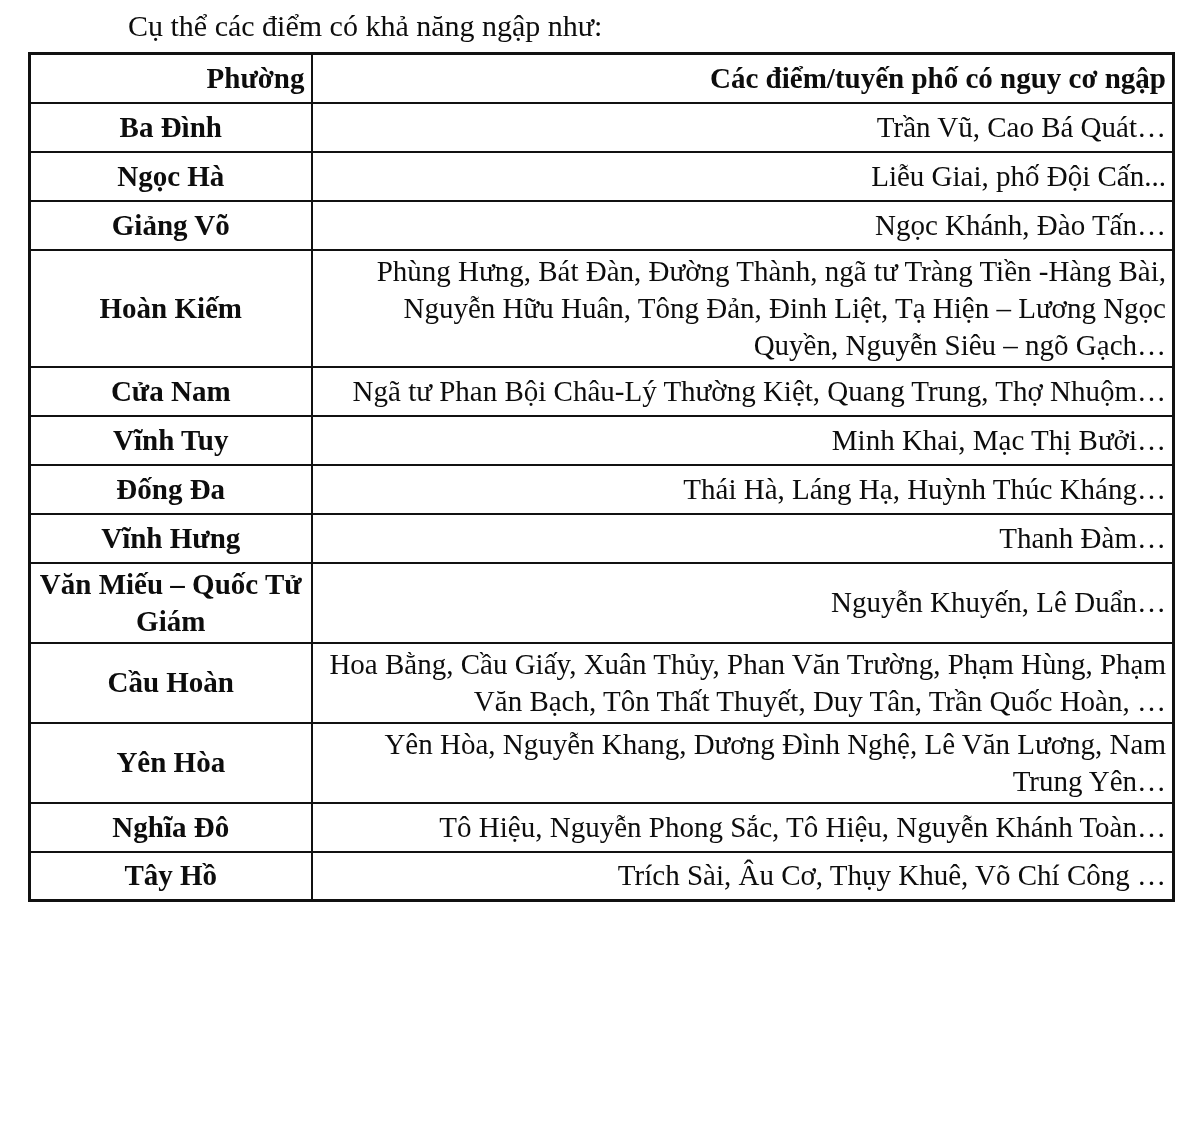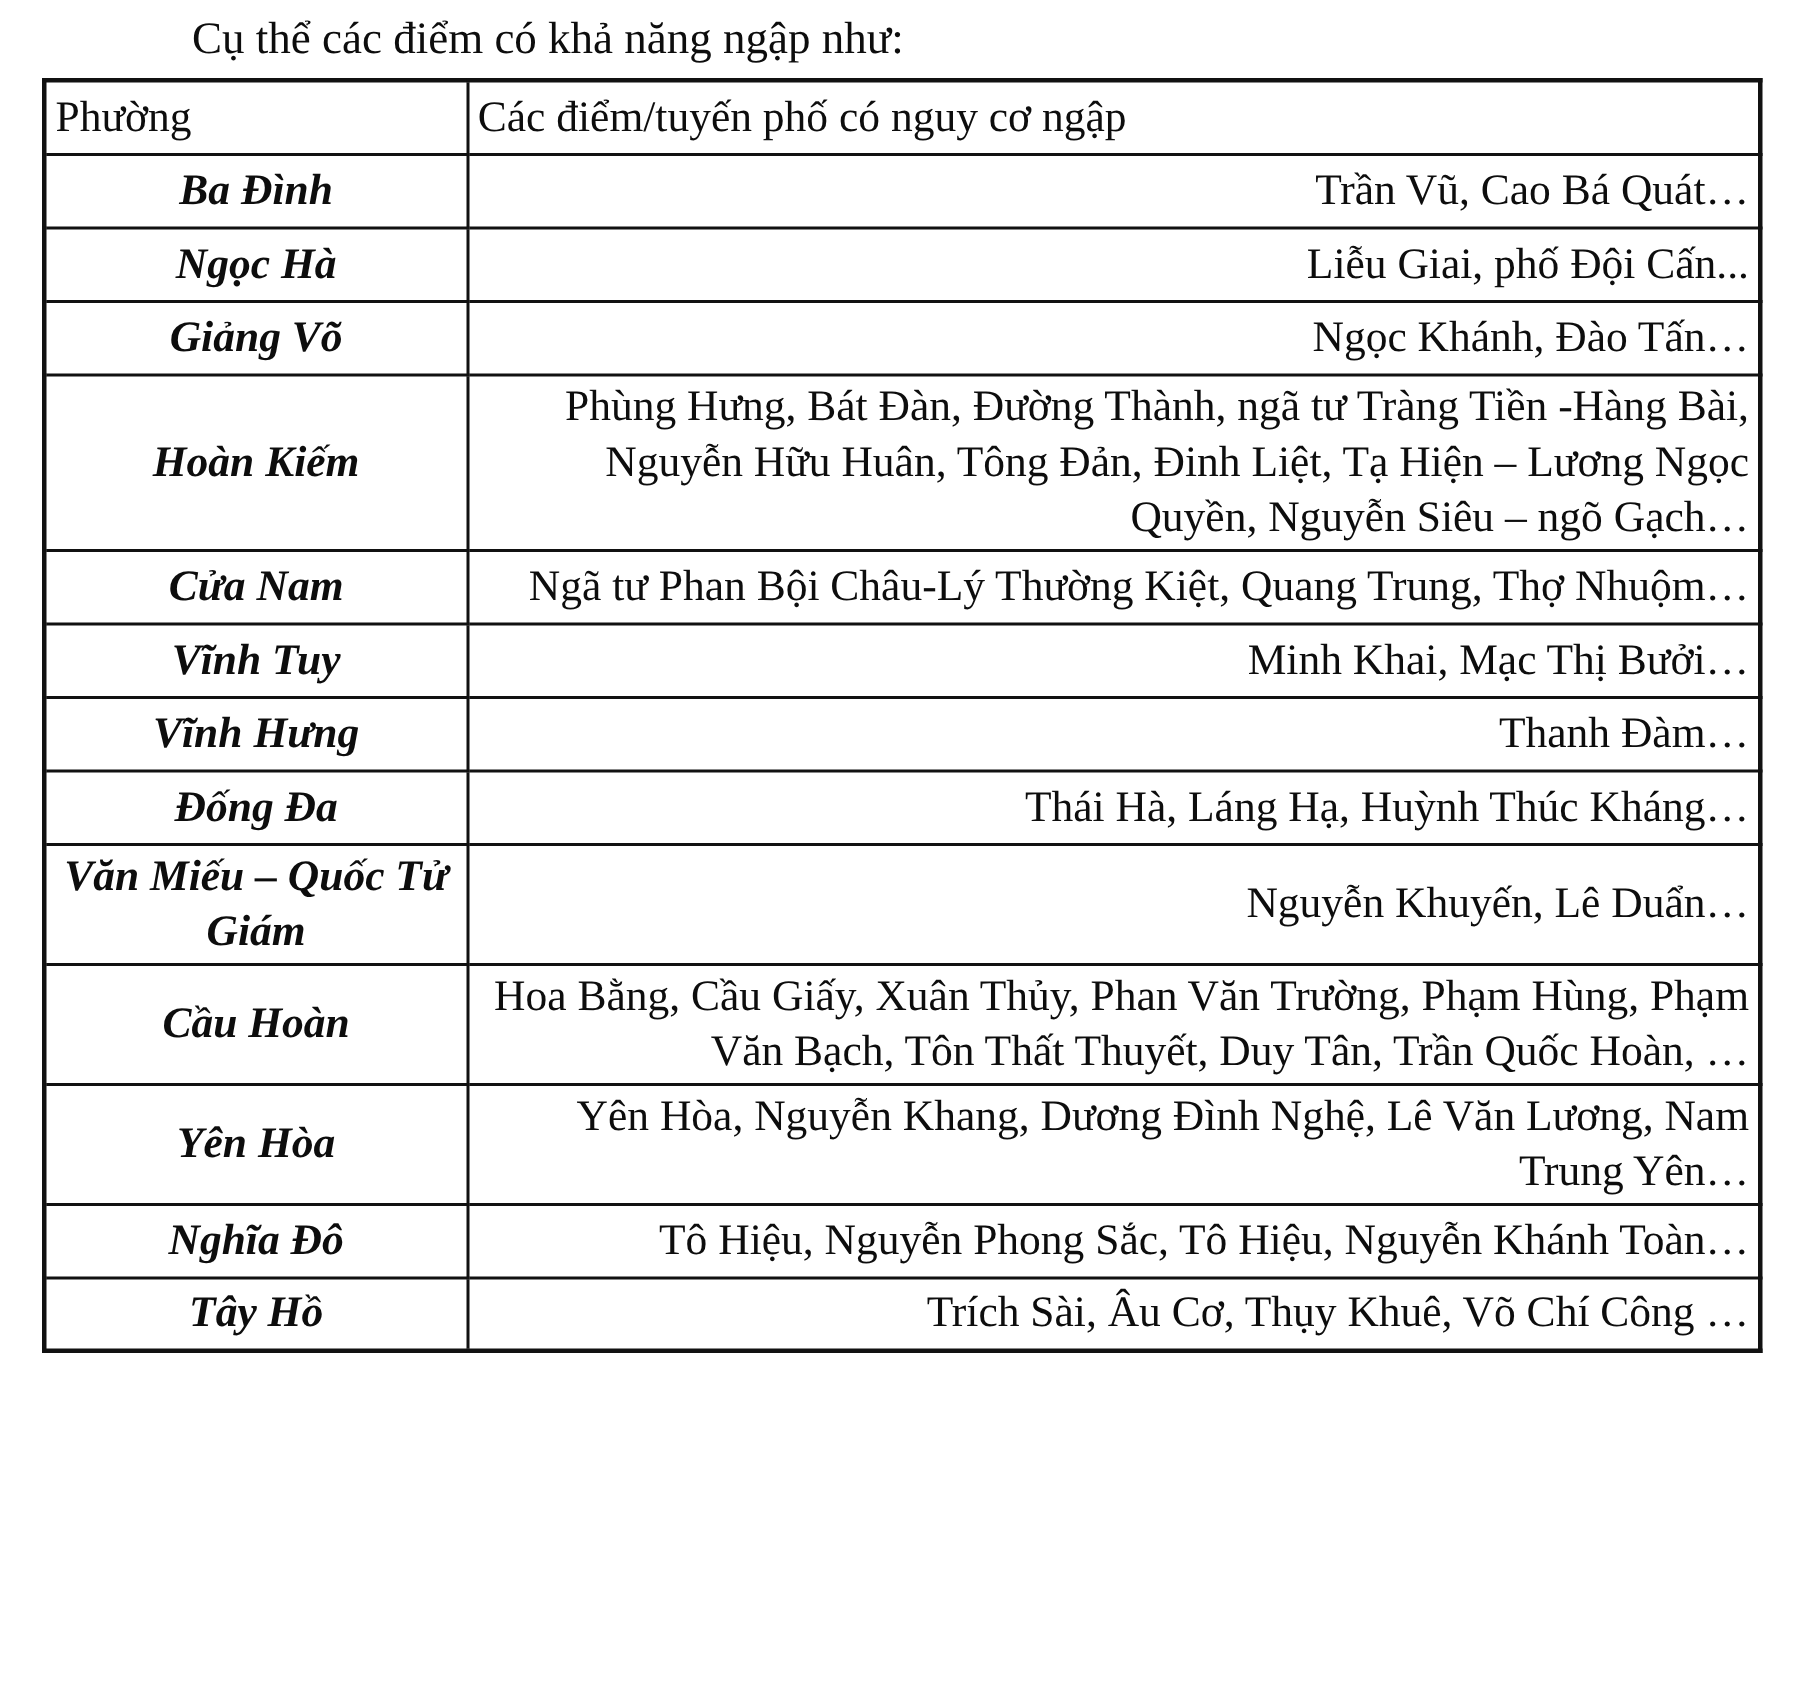--- a/index.html
+++ b/index.html
@@ -37,29 +37,28 @@
     font-size: 29px;
     line-height: 37px;
     vertical-align: middle;
     padding: 2px 6px;
     height: 49px; 
     box-sizing: border-box;
   }
   col.ward-col   { width: 282px; }
   col.points-col { width: 862px; }
   th.ward-header, th.points-header {
-    font-weight: normal;
-    text-align: left;
+    font-weight: bold;
+    text-align: right;
   }
   td.ward-cell {
     font-weight: bold;
     text-align: center;
     padding-left: 4px;
     padding-right: 4px;
-    font-style: italic;
   }
   td.points-cell {
     text-align: right;
     padding-left: 10px;
     padding-right: 10px;
   }
 </style>
 </head>
 <body>
 
@@ -105,27 +104,27 @@
       <td class="points-cell">Ngã tư Phan Bội Châu-Lý Thường Kiệt, Quang Trung, Thợ Nhuộm…</td>
     </tr>
 
 
     <tr>
       <td class="ward-cell">Vĩnh Tuy</td>
       <td class="points-cell">Minh Khai, Mạc Thị Bưởi…</td>
     </tr>
 
     <tr>
-      <td class="ward-cell">Vĩnh Hưng</td>
-      <td class="points-cell">Thanh Đàm…</td>
+      <td class="ward-cell">Đống Đa</td>
+      <td class="points-cell">Thái Hà, Láng Hạ, Huỳnh Thúc Kháng…</td>
     </tr>
 
     <tr>
-      <td class="ward-cell">Đống Đa</td>
-      <td class="points-cell">Thái Hà, Láng Hạ, Huỳnh Thúc Kháng…</td>
+      <td class="ward-cell">Vĩnh Hưng</td>
+      <td class="points-cell">Thanh Đàm…</td>
     </tr>
 
     <tr>
       <td class="ward-cell">Văn Miếu – Quốc Tử Giám</td>
       <td class="points-cell">Nguyễn Khuyến, Lê Duẩn…</td>
     </tr>
 
 
     <tr>
       <td class="ward-cell">Cầu Hoàn</td>

